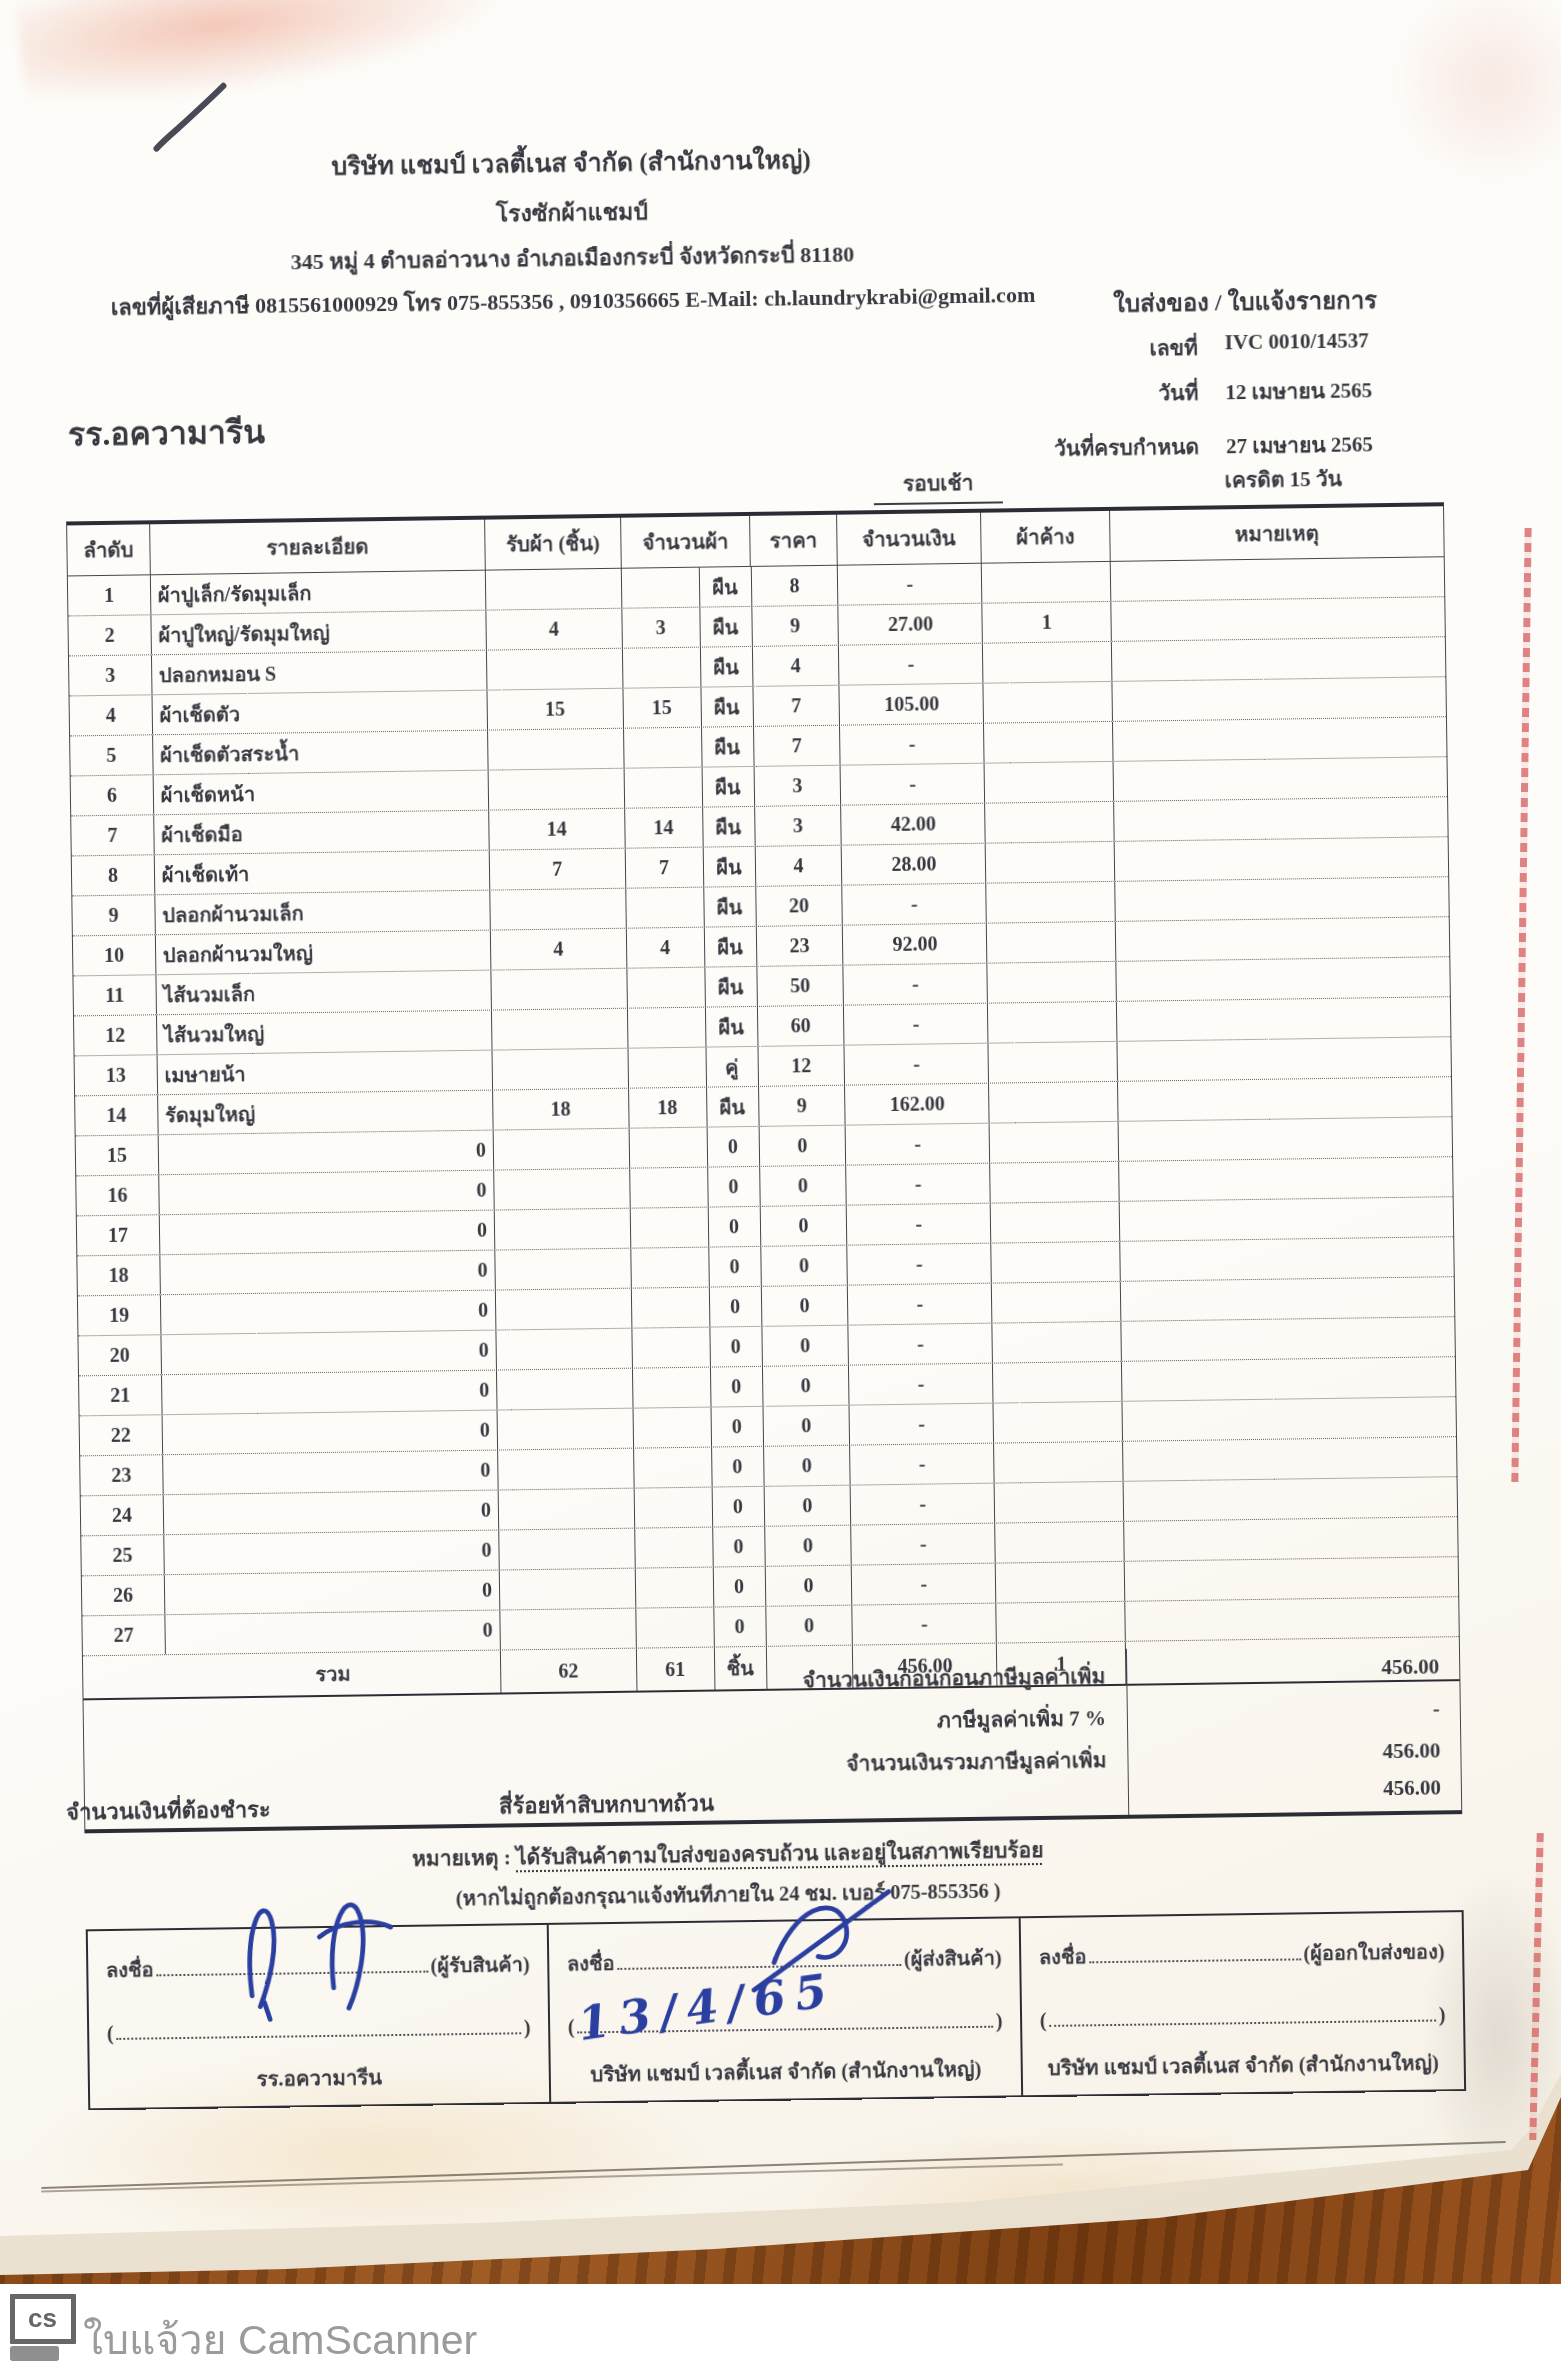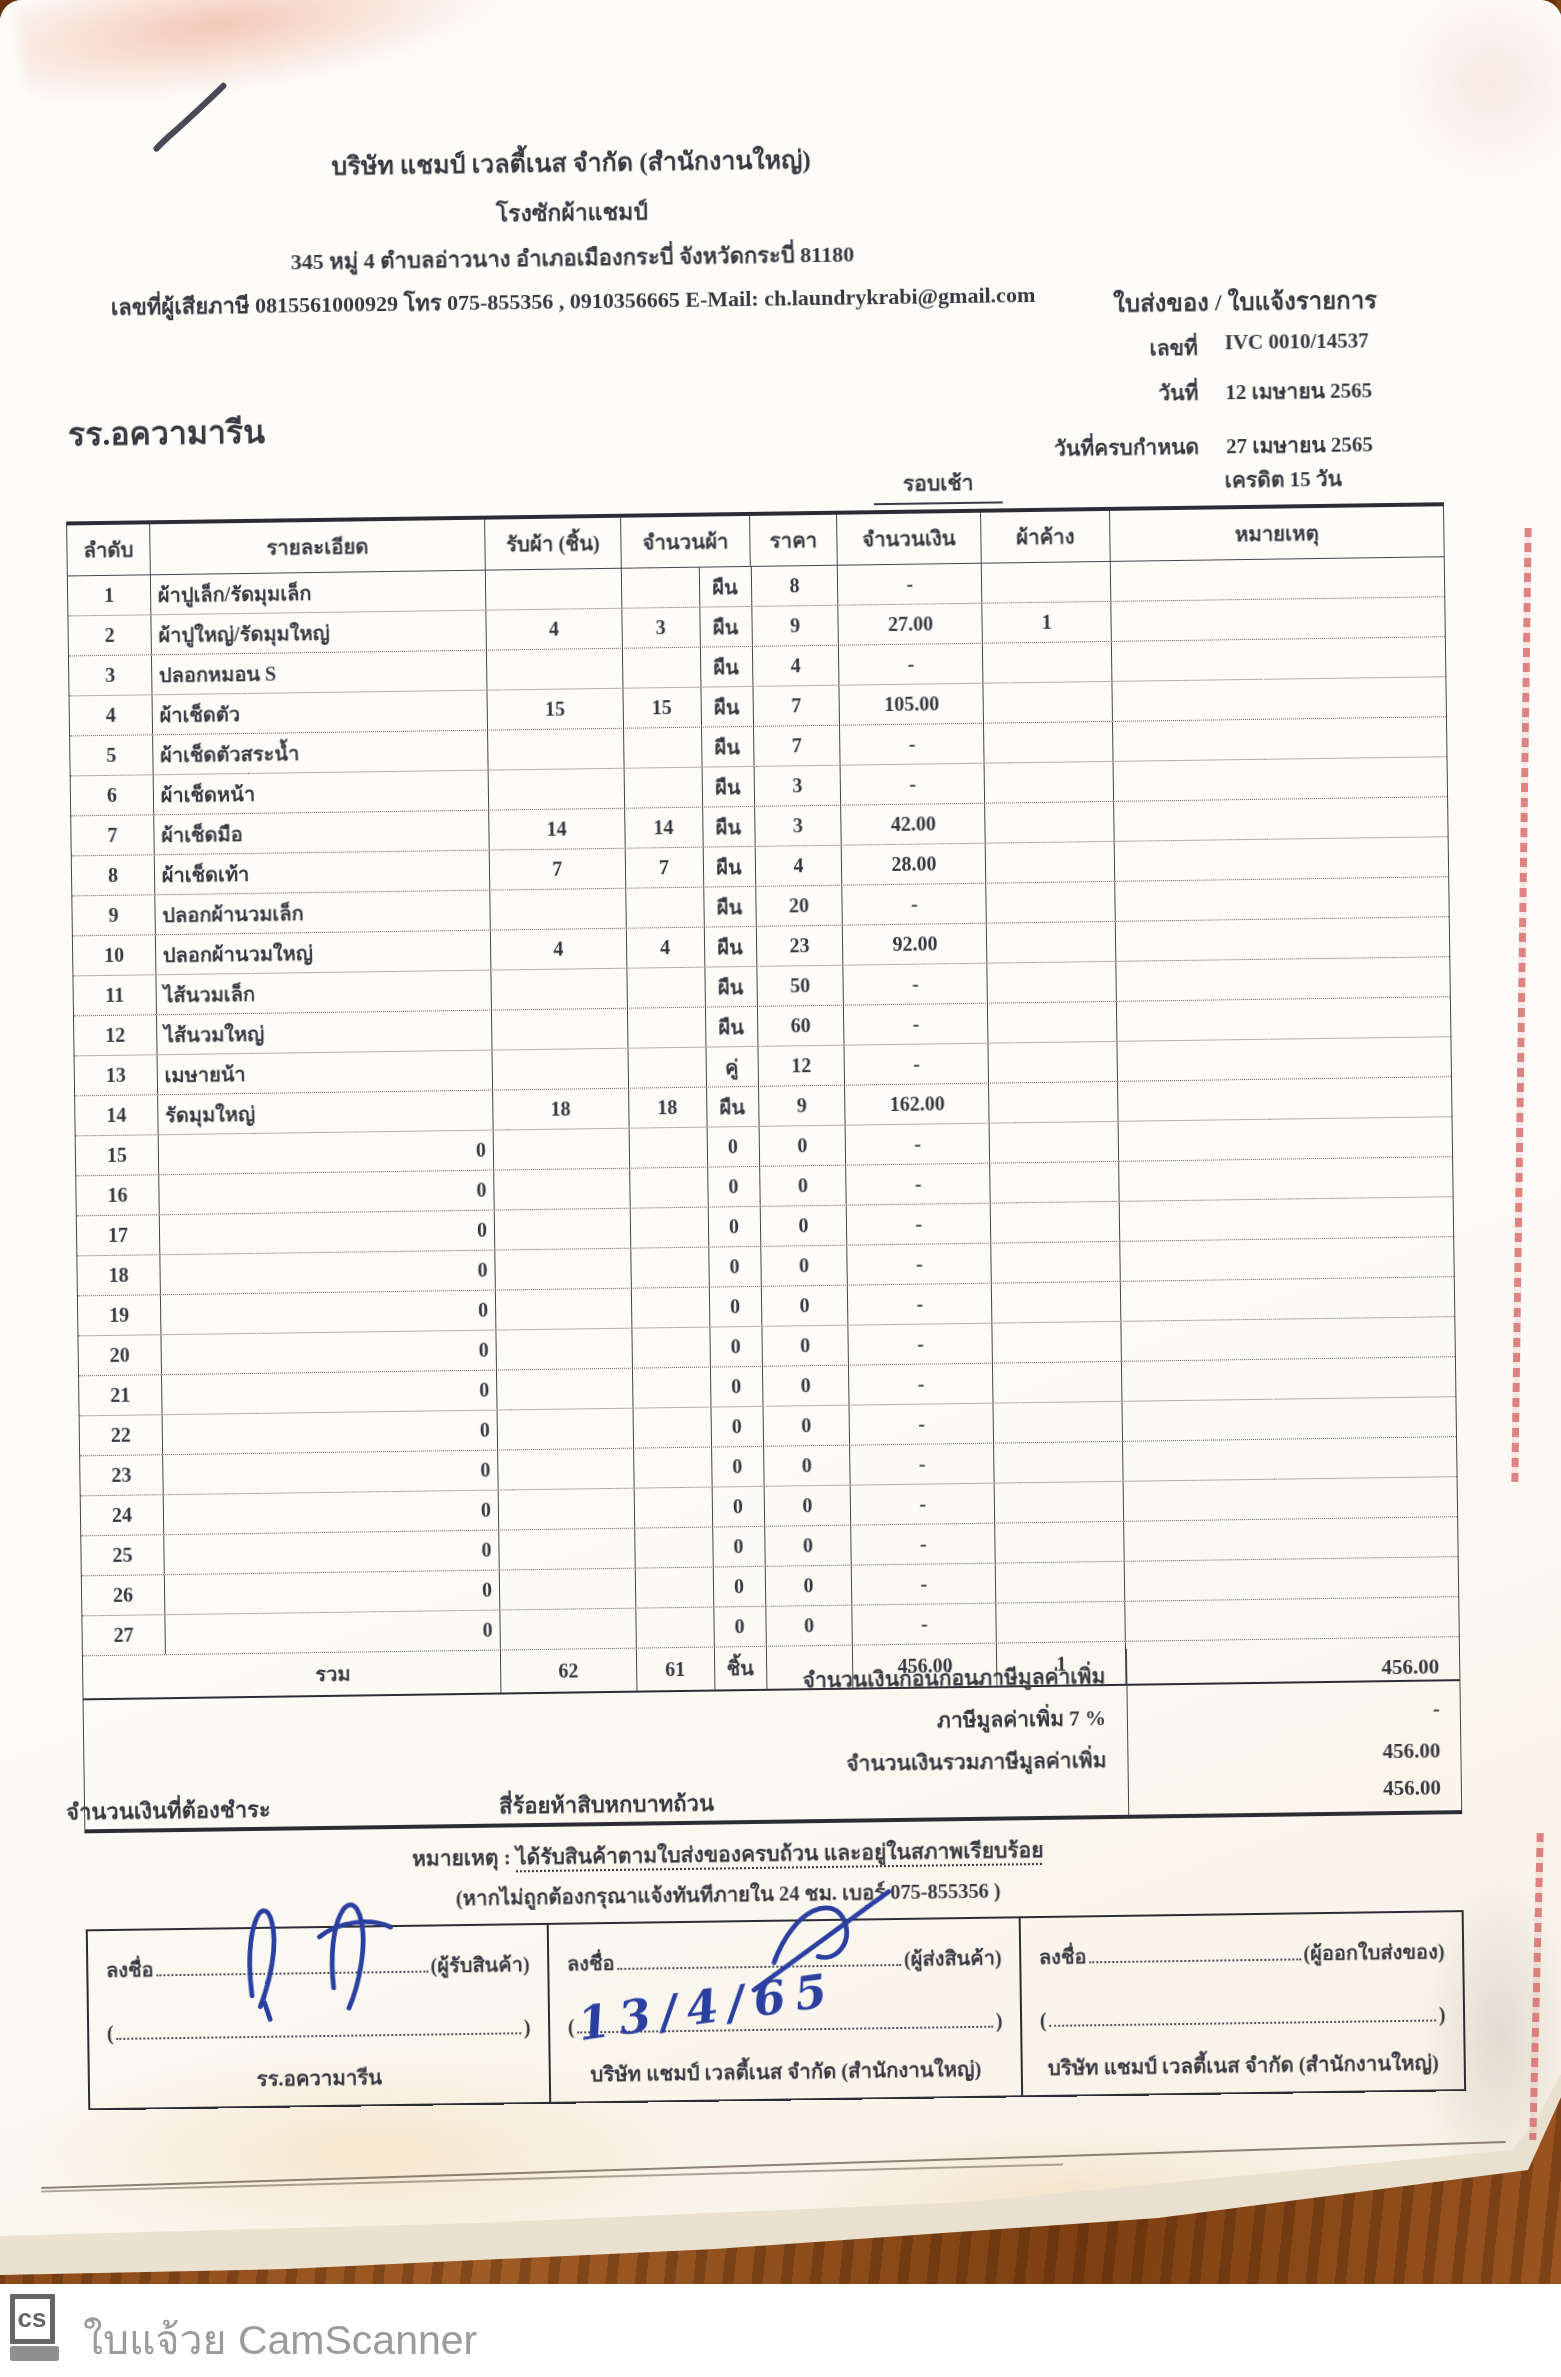--- a/index.html
+++ b/index.html
@@ -2,21 +2,21 @@
 <html style="font-size:11px"><head>
 <meta charset="utf-8">
 <style>
   html,body{margin:0;padding:0;}
   body{width:1562px;height:2377px;position:relative;overflow:hidden;
        background:#8a4a1c;font-family:"Liberation Serif",serif;}
   .wood{position:absolute;inset:0;
     background:
       repeating-linear-gradient(96deg, rgba(55,25,4,.28) 0 11px, rgba(0,0,0,0) 11px 29px),
       linear-gradient(100deg,#7c3c10,#a05c25 45%,#7e4012 75%,#9b5520);}
-  .sheet{position:absolute;inset:0;border-radius:22px;}
+  .sheet{position:absolute;inset:0;}
   .sheet2{background:linear-gradient(165deg,#f4ede1,#e9e0cf 90%);
     clip-path:polygon(0 0,1562px 0,1562px 2095px,1528px 2170px,1158px 2218px,715px 2249px,286px 2269px,0 2275px);
     filter:drop-shadow(0 2.7px 2px rgba(70,45,20,.55));}
   .sheet1{background:linear-gradient(160deg,#fdfcf9 55%,#f7f1e5 96%);
     clip-path:polygon(0 0,1562px 0,1562px 2072px,1533px 2126px,1511px 2150px,968px 2202px,477px 2223px,0 2236px);
     filter:drop-shadow(0 3.4px 2.7px rgba(90,60,30,.5));}
   .stain{position:absolute;pointer-events:none;}
   .content{position:absolute;inset:0;transform:rotate(-0.8deg);
     transform-origin:750px 1227px;color:#383840;}
   .ctr{position:absolute;left:41px;top:140px;width:1090px;text-align:center;
@@ -83,21 +83,21 @@
 
   
   .streak{position:absolute;width:6.8px;
     background:repeating-linear-gradient(to bottom,rgba(214,100,100,.8) 0 8.9px,rgba(214,100,100,.12) 8.9px 15px);
     filter:blur(0.4px);}
   .edge-line{position:absolute;background:#5f5143;opacity:.7;}
 
   
   .csbar{position:absolute;left:0;right:0;bottom:0;height:93px;background:#ffffff;}
   .cslogo{position:absolute;left:9.5px;top:9.5px;width:57px;height:74px;}
-  .cslogo .sq{width:45px;height:50px;border:5.5px solid #666666;border-radius:1px;
+  .cslogo .sq{width:66px;height:50px;border:5.5px solid #666666;border-radius:1px;
     display:flex;align-items:center;justify-content:center;box-sizing:border-box;
     font:700 26px "Liberation Sans",sans-serif;color:#666666;}
   .cslogo .base{width:49px;height:15px;background:#8f8f8f;border-radius:2.7px;margin-top:2.7px;}
   .cstext{position:absolute;left:83px;top:23px;font:41px "Liberation Sans",sans-serif;
     color:#9b9b9b;}
 </style>
 </head>
 <body>
 
 <div class="wood"></div>

